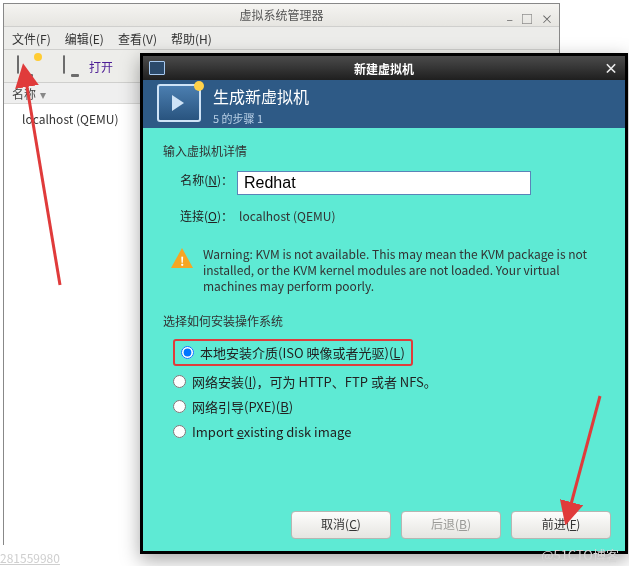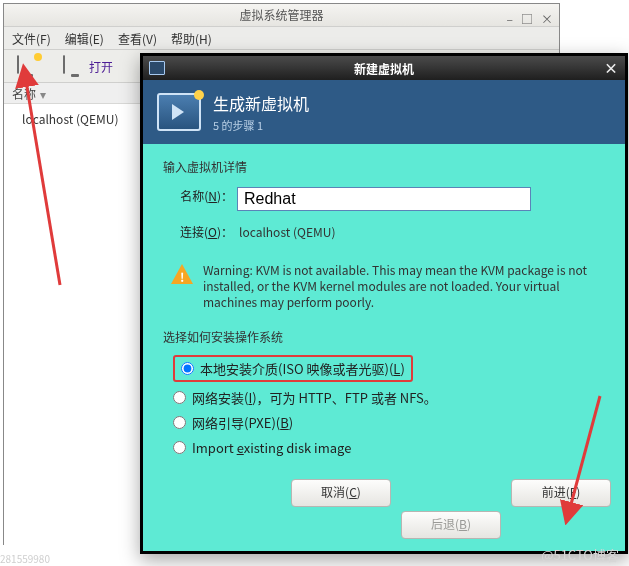--- a/index.html
+++ b/index.html
@@ -20,21 +20,21 @@
   .sun{position:absolute;top:-3px;right:-3px;width:8px;height:8px;background:#ffcc33;border-radius:50%;}
   .mw-colhead{height:20px;background:#efefef;border-bottom:1px solid #d8d8d6;display:flex;align-items:center;padding-left:8px;color:#444;}
   .mw-body{background:#fff;height:calc(100% - 22px - 22px - 32px - 20px);}
   .mw-row{padding:6px 18px;color:#333;}
 
   
   .dialog{position:absolute;left:140px;top:53px;width:482px;height:495px;background:#5eead4;border:3px solid #000000;box-shadow:0 6px 18px rgba(0,0,0,0.35);}
   .dlg-title{height:24px;background:linear-gradient(#4b4b4b,#1f1f1f);color:#fff;display:flex;align-items:center;justify-content:center;font-weight:bold;position:relative;}
   .dlg-close{position:absolute;right:6px;top:3px;width:16px;height:16px;color:#eee;font-size:14px;line-height:16px;text-align:center;}
   .dlg-icon-sm{position:absolute;left:6px;top:5px;width:14px;height:12px;border:1px solid #a7c9ef;background:#2b4a6b;border-radius:1px;}
-  .dlg-banner{height:40px;background:#2e5a86;color:#fff;display:flex;align-items:center;gap:12px;padding:12px 14px;}
+  .dlg-banner{height:40px;background:#2e5a86;color:#fff;display:flex;gap:12px;padding:4px 14px;}
   .banner-icon{width:40px;height:34px;border:2px solid #cfe3f6;border-radius:3px;background:linear-gradient(#4b7eb0,#29547f);position:relative;}
   .banner-icon .play{position:absolute;left:13px;top:9px;width:0;height:0;border-left:12px solid #cfe3f6;border-top:8px solid transparent;border-bottom:8px solid transparent;}
   .banner-icon .sun2{position:absolute;top:-5px;right:-5px;width:10px;height:10px;background:#ffd24a;border-radius:50%;}
   .banner-text .t1{font-size:16px;}
   .banner-text .t2{font-size:11px;color:#b9d0e6;margin-top:2px;}
   .dlg-body{padding:12px 20px 0 20px;}
   .section-head{margin:2px 0 10px 0;color:#333;}
   .form-row{display:flex;align-items:flex-start;gap:4px;margin:12px 0;}
   .form-row label{width:70px;text-align:right;}
   .txt{height:22px;border:1px solid #5a84b8;background:#fff;padding:0 6px;width:280px;font-size:16px;}
@@ -42,28 +42,28 @@
   .warn{display:flex;gap:10px;margin:22px 8px 18px 8px;align-items:flex-start;}
   .warn-icon{width:0;height:0;border-left:11px solid transparent;border-right:11px solid transparent;border-bottom:20px solid #f6a623;position:relative;margin-top:2px;flex:0 0 auto;}
   .warn-icon::after{content:"!";position:absolute;left:-2px;top:4px;color:#fff;font-weight:bold;font-size:12px;}
   .warn-text{font-size:12px;line-height:16px;color:#333;}
   .radio-group{margin:6px 0 0 10px;}
   .radio-row{display:flex;align-items:center;gap:6px;margin:6px 0;font-size:13px;}
   .radio-row input{margin:0;}
   .hl{border:2px solid #e03b3b;border-radius:3px;padding:2px 6px;display:inline-flex;align-items:center;gap:6px;}
   .dlg-buttons{position:absolute;bottom:12px;right:14px;display:flex;gap:10px;}
   .btn{min-width:78px;height:26px;border:1px solid #b7b6b2;border-radius:4px;background:linear-gradient(#fdfdfc,#e6e5e1);text-align:center;line-height:24px;padding:0 10px;color:#333;}
-  .btn.disabled{color:#9a9a97;margin-top:32px;}
+  .btn.disabled{color:#9a9a97;}
 
   
   .arrow{position:absolute;pointer-events:none;}
   .arrow svg{overflow:visible;}
 
   .watermark{position:absolute;right:10px;bottom:2px;color:#d7d7d7;font-size:13px;}
-  .blogid{position:absolute;left:0;bottom:0;color:#cfcfcf;font-size:10px;}
+  .blogid{position:absolute;left:0;bottom:0;color:#cfcfcf;font-size:12px;text-decoration:underline;}
   .ul{text-decoration:underline;}
 </style>
 </head>
 <body>
 
 <div class="stage">
 
   <div class="mainwin">
     <div class="mw-titlebar">
       <span>虚拟系统管理器</span>

